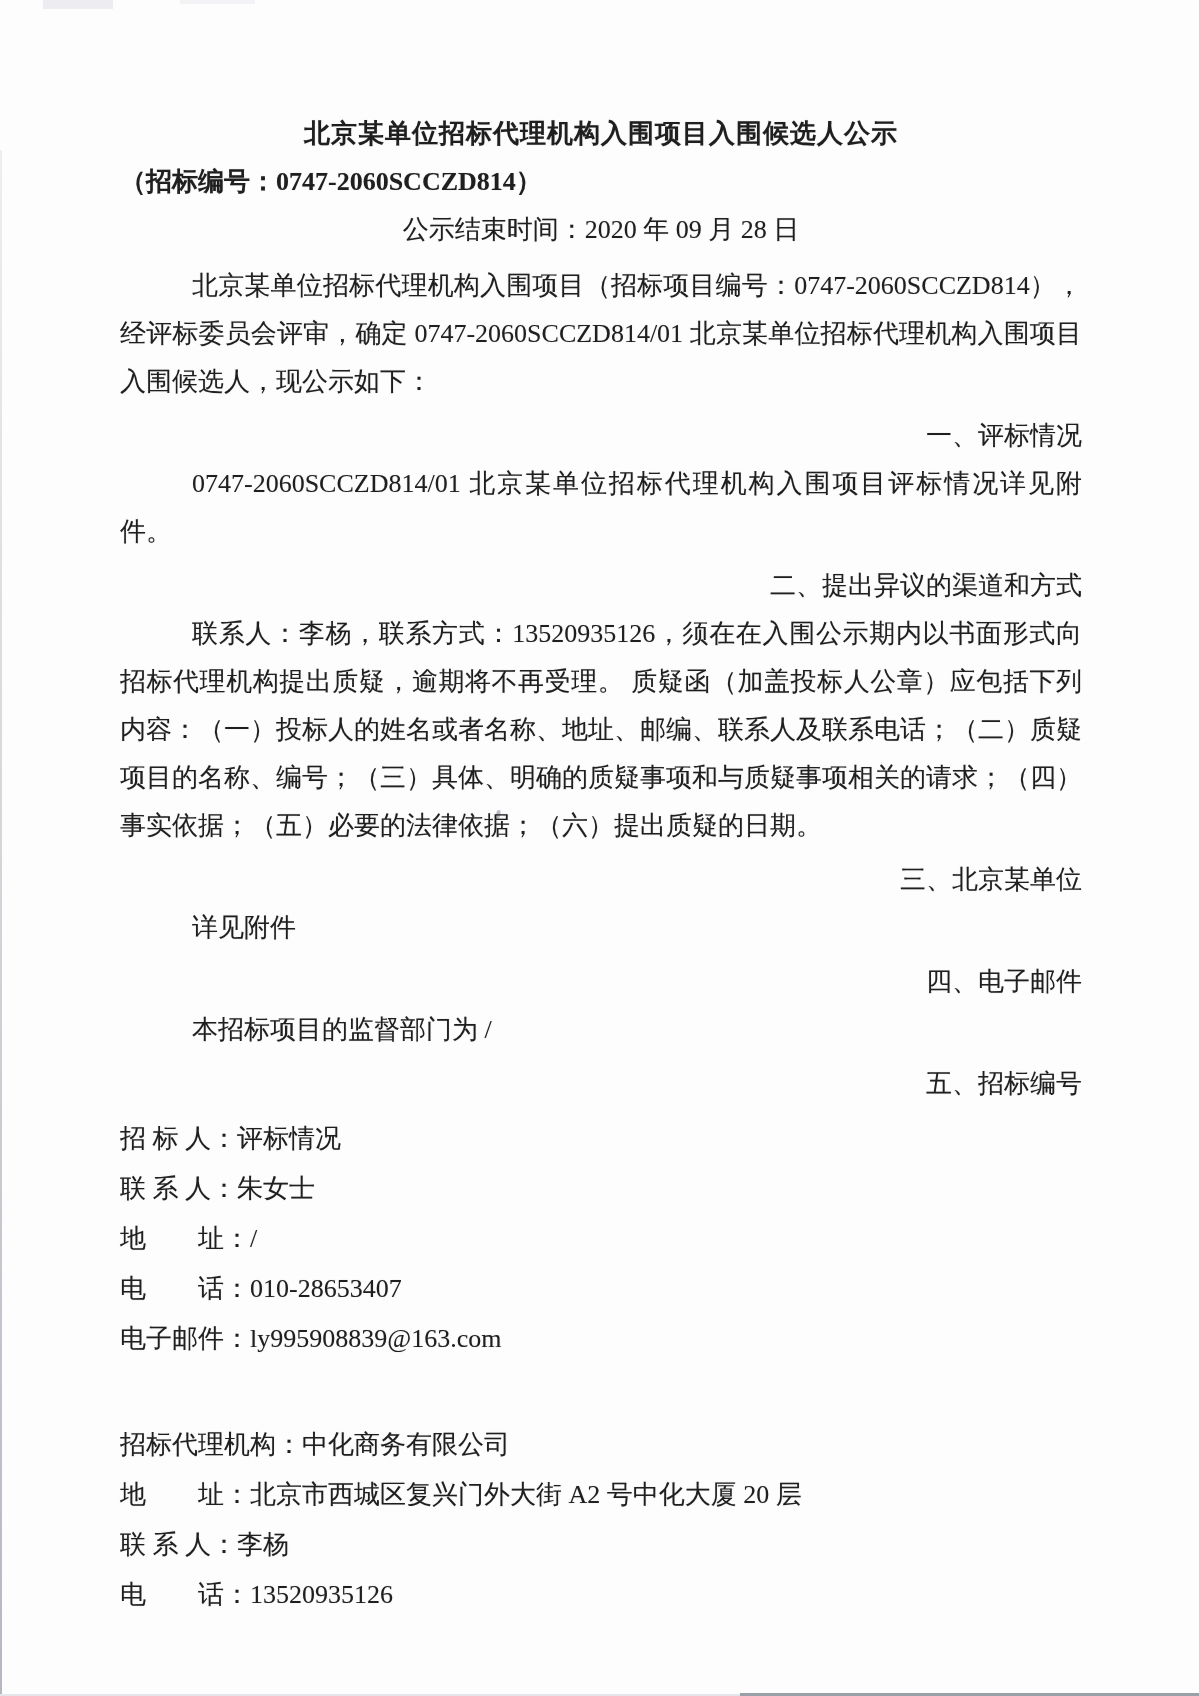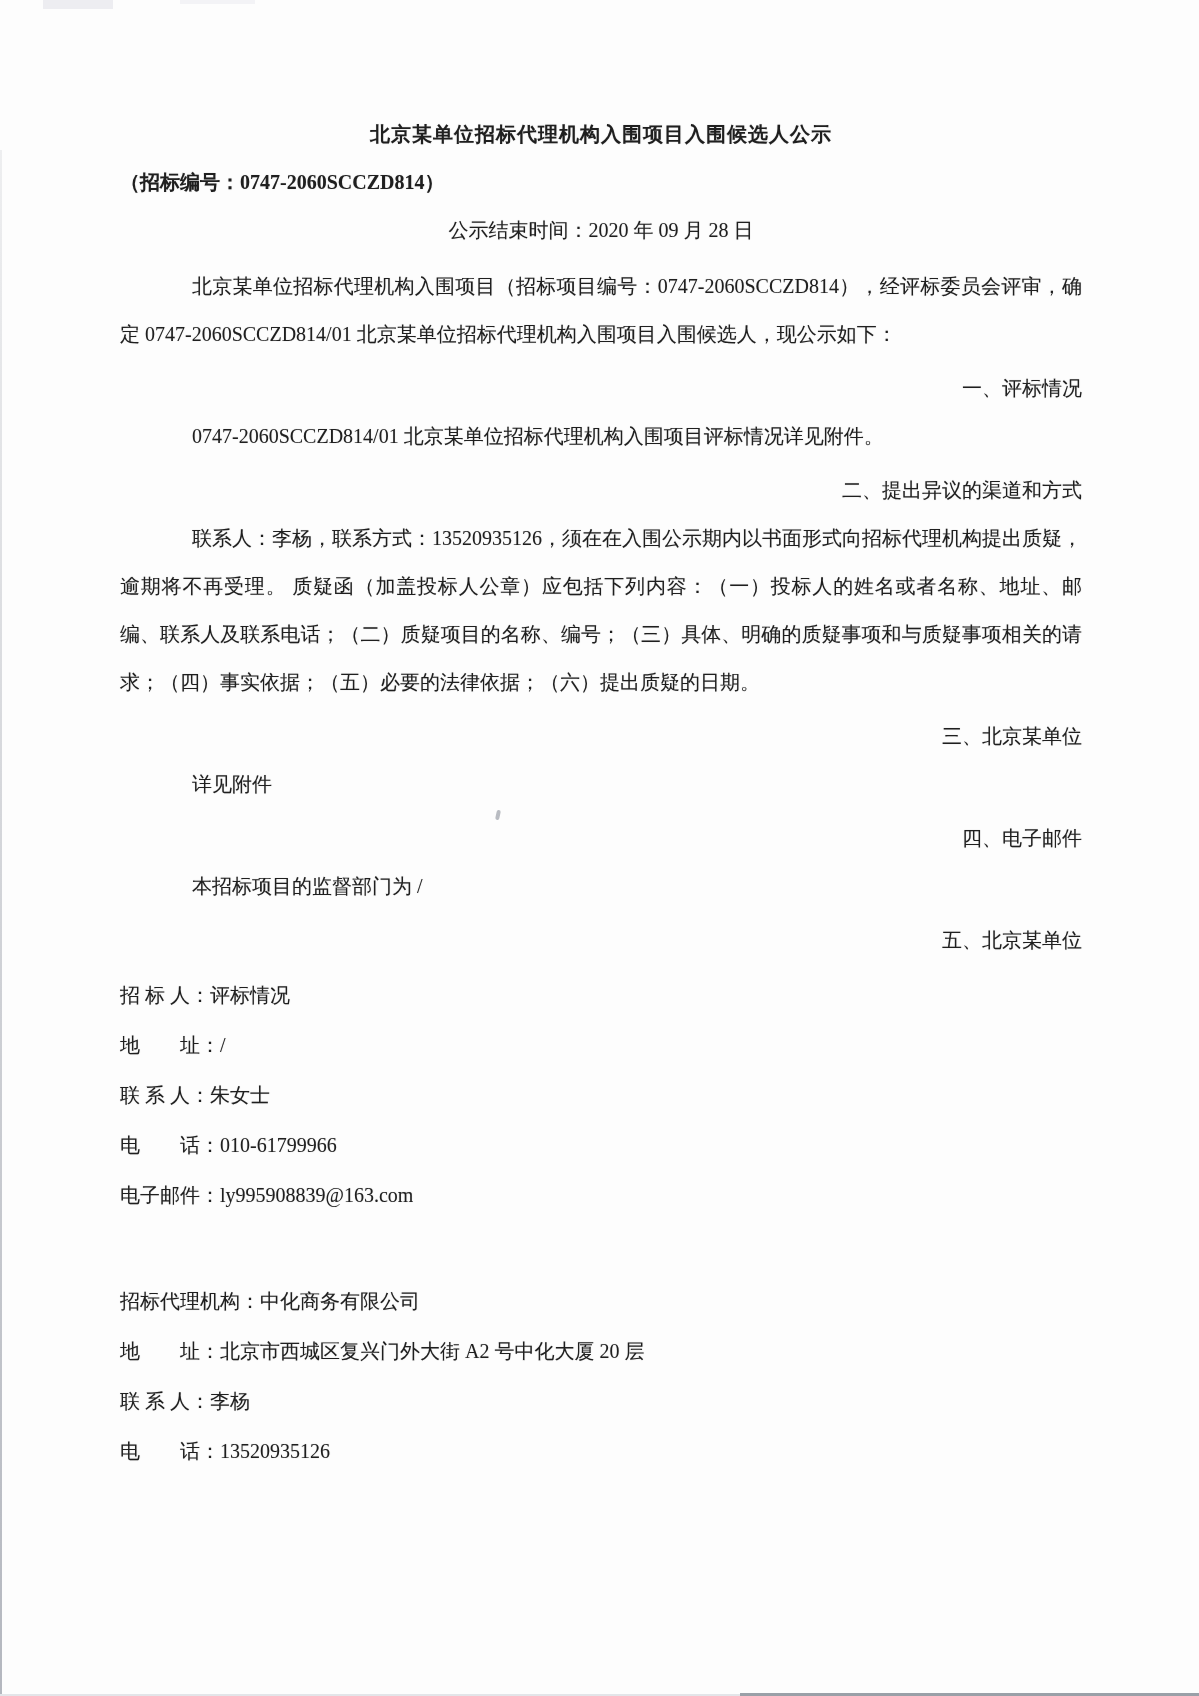--- a/index.html
+++ b/index.html
@@ -54,21 +54,21 @@
     background: #b9bcc2;
     transform: rotate(12deg);
     border-radius: 2px;
   }
   
   .content {
     position: absolute;
     left: 120px;
     top: 110px;
     width: 962px;
-    font-size: 20px;
+    font-size: 26px;
     line-height: 48px;
     text-shadow: 0 0 1px rgba(70,70,70,0.35);
   }
   .doc-title {
     text-align: center;
     font-weight: bold;
     letter-spacing: 1px;
   }
   .doc-subtitle {
     text-align: left;
@@ -123,28 +123,28 @@
 
     <div id="sections">
         <div class="section-heading">一、评标情况</div>
         <p class="para section-para">0747-2060SCCZD814/01 北京某单位招标代理机构入围项目评标情况详见附件。</p>
         <div class="section-heading">二、提出异议的渠道和方式</div>
         <p class="para section-para">联系人：李杨，联系方式：13520935126，须在在入围公示期内以书面形式向招标代理机构提出质疑，逾期将不再受理。 质疑函（加盖投标人公章）应包括下列内容：（一）投标人的姓名或者名称、地址、邮编、联系人及联系电话；（二）质疑项目的名称、编号；（三）具体、明确的质疑事项和与质疑事项相关的请求；（四）事实依据；（五）必要的法律依据；（六）提出质疑的日期。</p>
         <div class="section-heading">三、北京某单位</div>
         <p class="para section-para">详见附件</p>
         <div class="section-heading">四、电子邮件</div>
         <p class="para section-para">本招标项目的监督部门为 /</p>
-        <div class="section-heading">五、北京某单位</div>
+        <div class="section-heading">五、招标编号</div>
       </div>
 
     <div id="tenderer" class="contact-block">
         <div class="contact-line"><span class="contact-label">招 标 人：</span><span class="contact-value">评标情况</span></div>
+        <div class="contact-line"><span class="contact-label">联 系 人：</span><span class="contact-value">朱女士</span></div>
         <div class="contact-line"><span class="contact-label">地　　址：</span><span class="contact-value">/</span></div>
-        <div class="contact-line"><span class="contact-label">联 系 人：</span><span class="contact-value">朱女士</span></div>
-        <div class="contact-line"><span class="contact-label">电　　话：</span><span class="contact-value">010-61799966</span></div>
+        <div class="contact-line"><span class="contact-label">电　　话：</span><span class="contact-value">010-28653407</span></div>
         <div class="contact-line"><span class="contact-label">电子邮件：</span><span class="contact-value">ly995908839@163.com</span></div>
       </div>
 
     <div id="agency" class="contact-block agency-block">
         <div class="contact-line"><span class="contact-label">招标代理机构：</span><span class="contact-value">中化商务有限公司</span></div>
         <div class="contact-line"><span class="contact-label">地　　址：</span><span class="contact-value">北京市西城区复兴门外大街 A2 号中化大厦 20 层</span></div>
         <div class="contact-line"><span class="contact-label">联 系 人：</span><span class="contact-value">李杨</span></div>
         <div class="contact-line"><span class="contact-label">电　　话：</span><span class="contact-value">13520935126</span></div>
       </div>
   </div>

